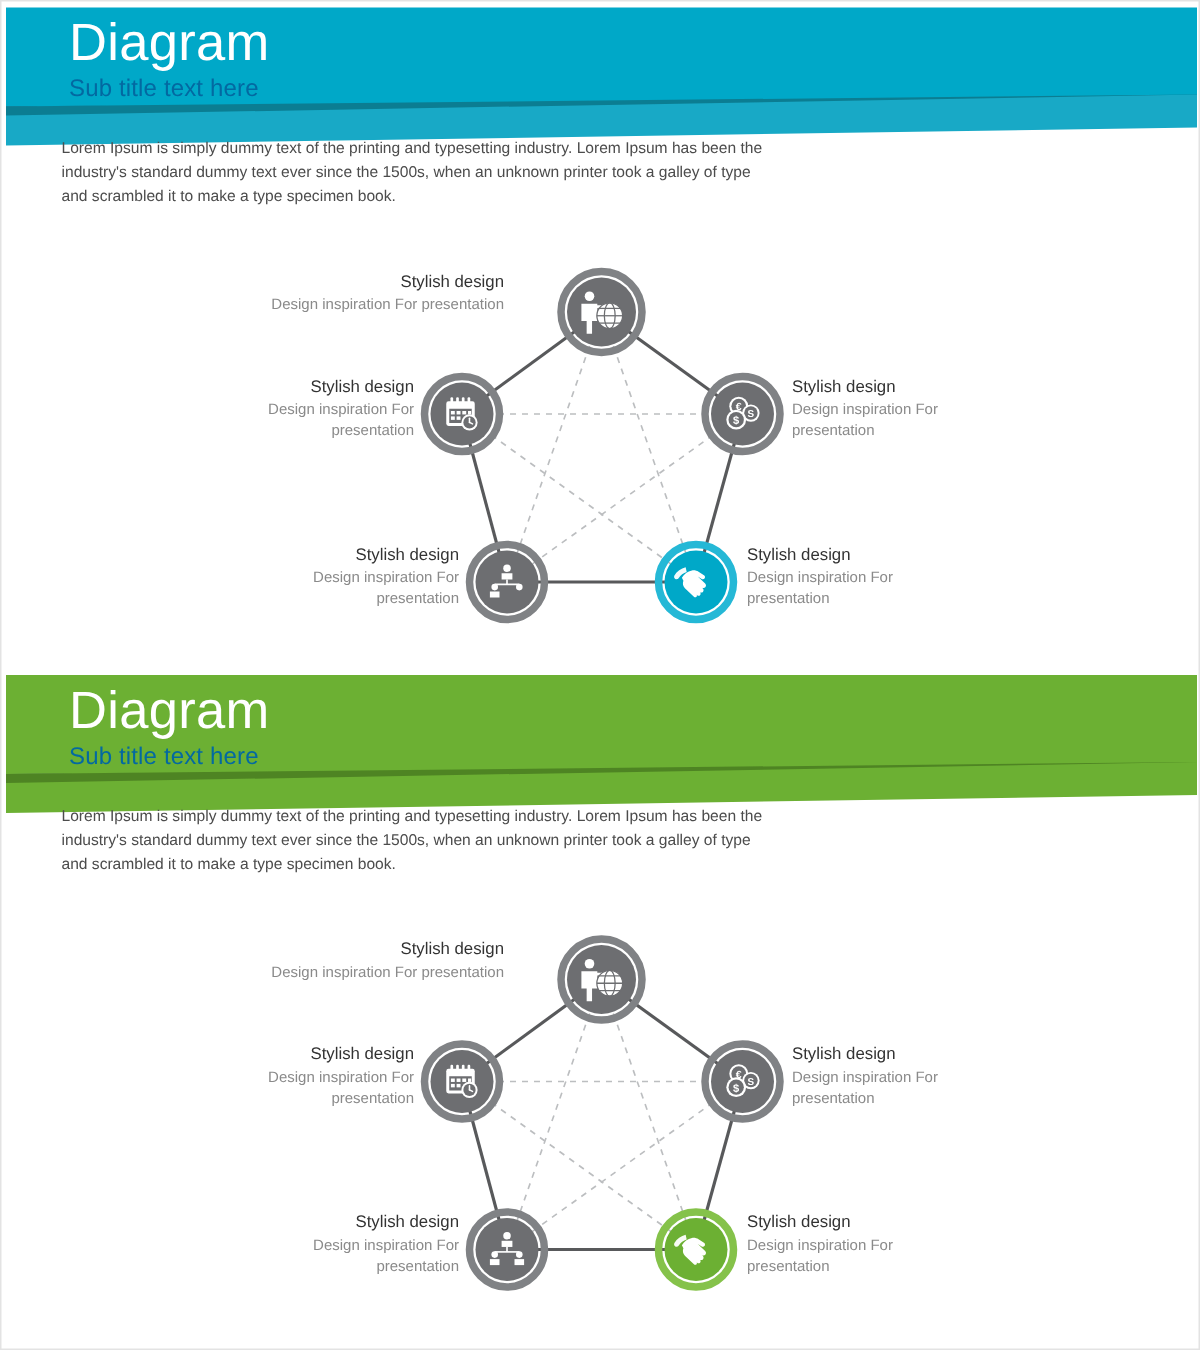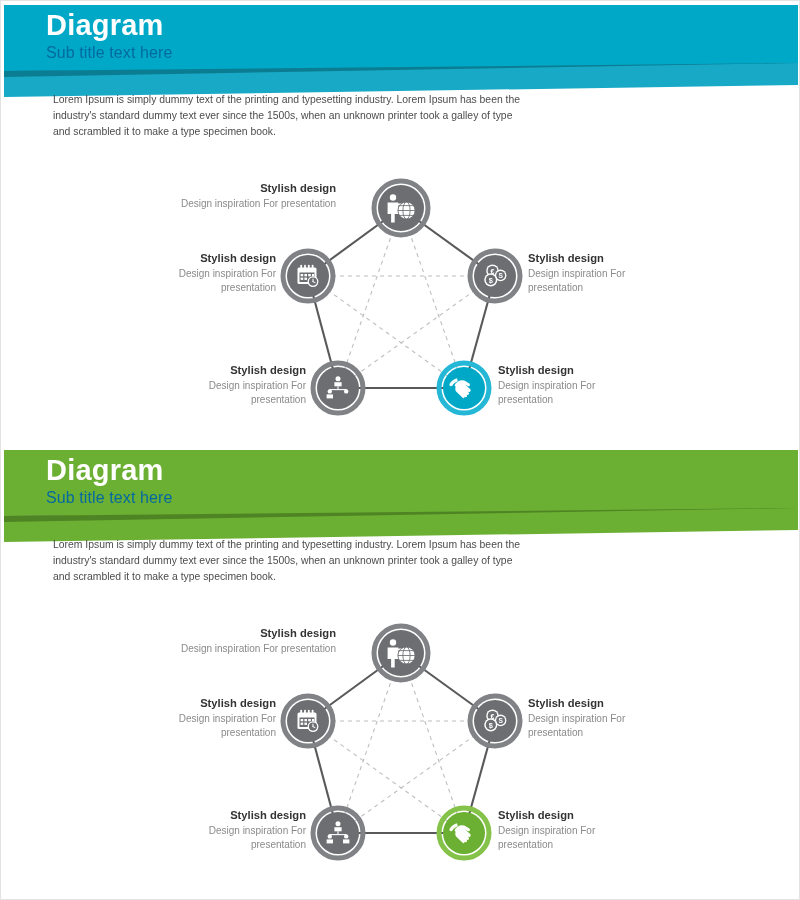--- a/index.html
+++ b/index.html
@@ -43,39 +43,39 @@
   }
   .banner svg { display: block; }
 
   .banner-text {
     position: absolute;
     left: 45px;
     top: 9px;
     z-index: 5;
   }
   .banner-title {
-    font-size: 29px;
-    font-weight: bold;
+    font-size: 35px;
+    font-weight: normal;
     color: #ffffff;
     line-height: 1.08;
     letter-spacing: 0.2px;
     margin: 0;
   }
   .banner-sub {
     font-size: 16px;
     color: #0369a1;
     line-height: 1.25;
     margin: 2px 0 0 0;
     letter-spacing: 0.1px;
   }
 
   
   .intro {
     position: absolute;
-    left: 52px;
+    left: 40px;
     width: 470px;
     font-size: 10.4px;
     line-height: 1.52;
     color: #4c4c4c;
   }
   .intro-1 { top: 91px; }
   .intro-2 { top: 91px; }
 
   
   .diagram {
@@ -86,21 +86,21 @@
     height: 280px;
   }
   .diagram svg { display: block; }
 
   .node-label {
     position: absolute;
     width: 150px;
   }
   .node-label .lbl-title {
     font-size: 11.2px;
-    font-weight: bold;
+    font-weight: normal;
     color: #333333;
     line-height: 1.35;
   }
   .node-label .lbl-desc {
     font-size: 10px;
     color: #8a8a8a;
     line-height: 1.38;
     margin-top: 1px;
   }
   .lbl-right { text-align: left; }

